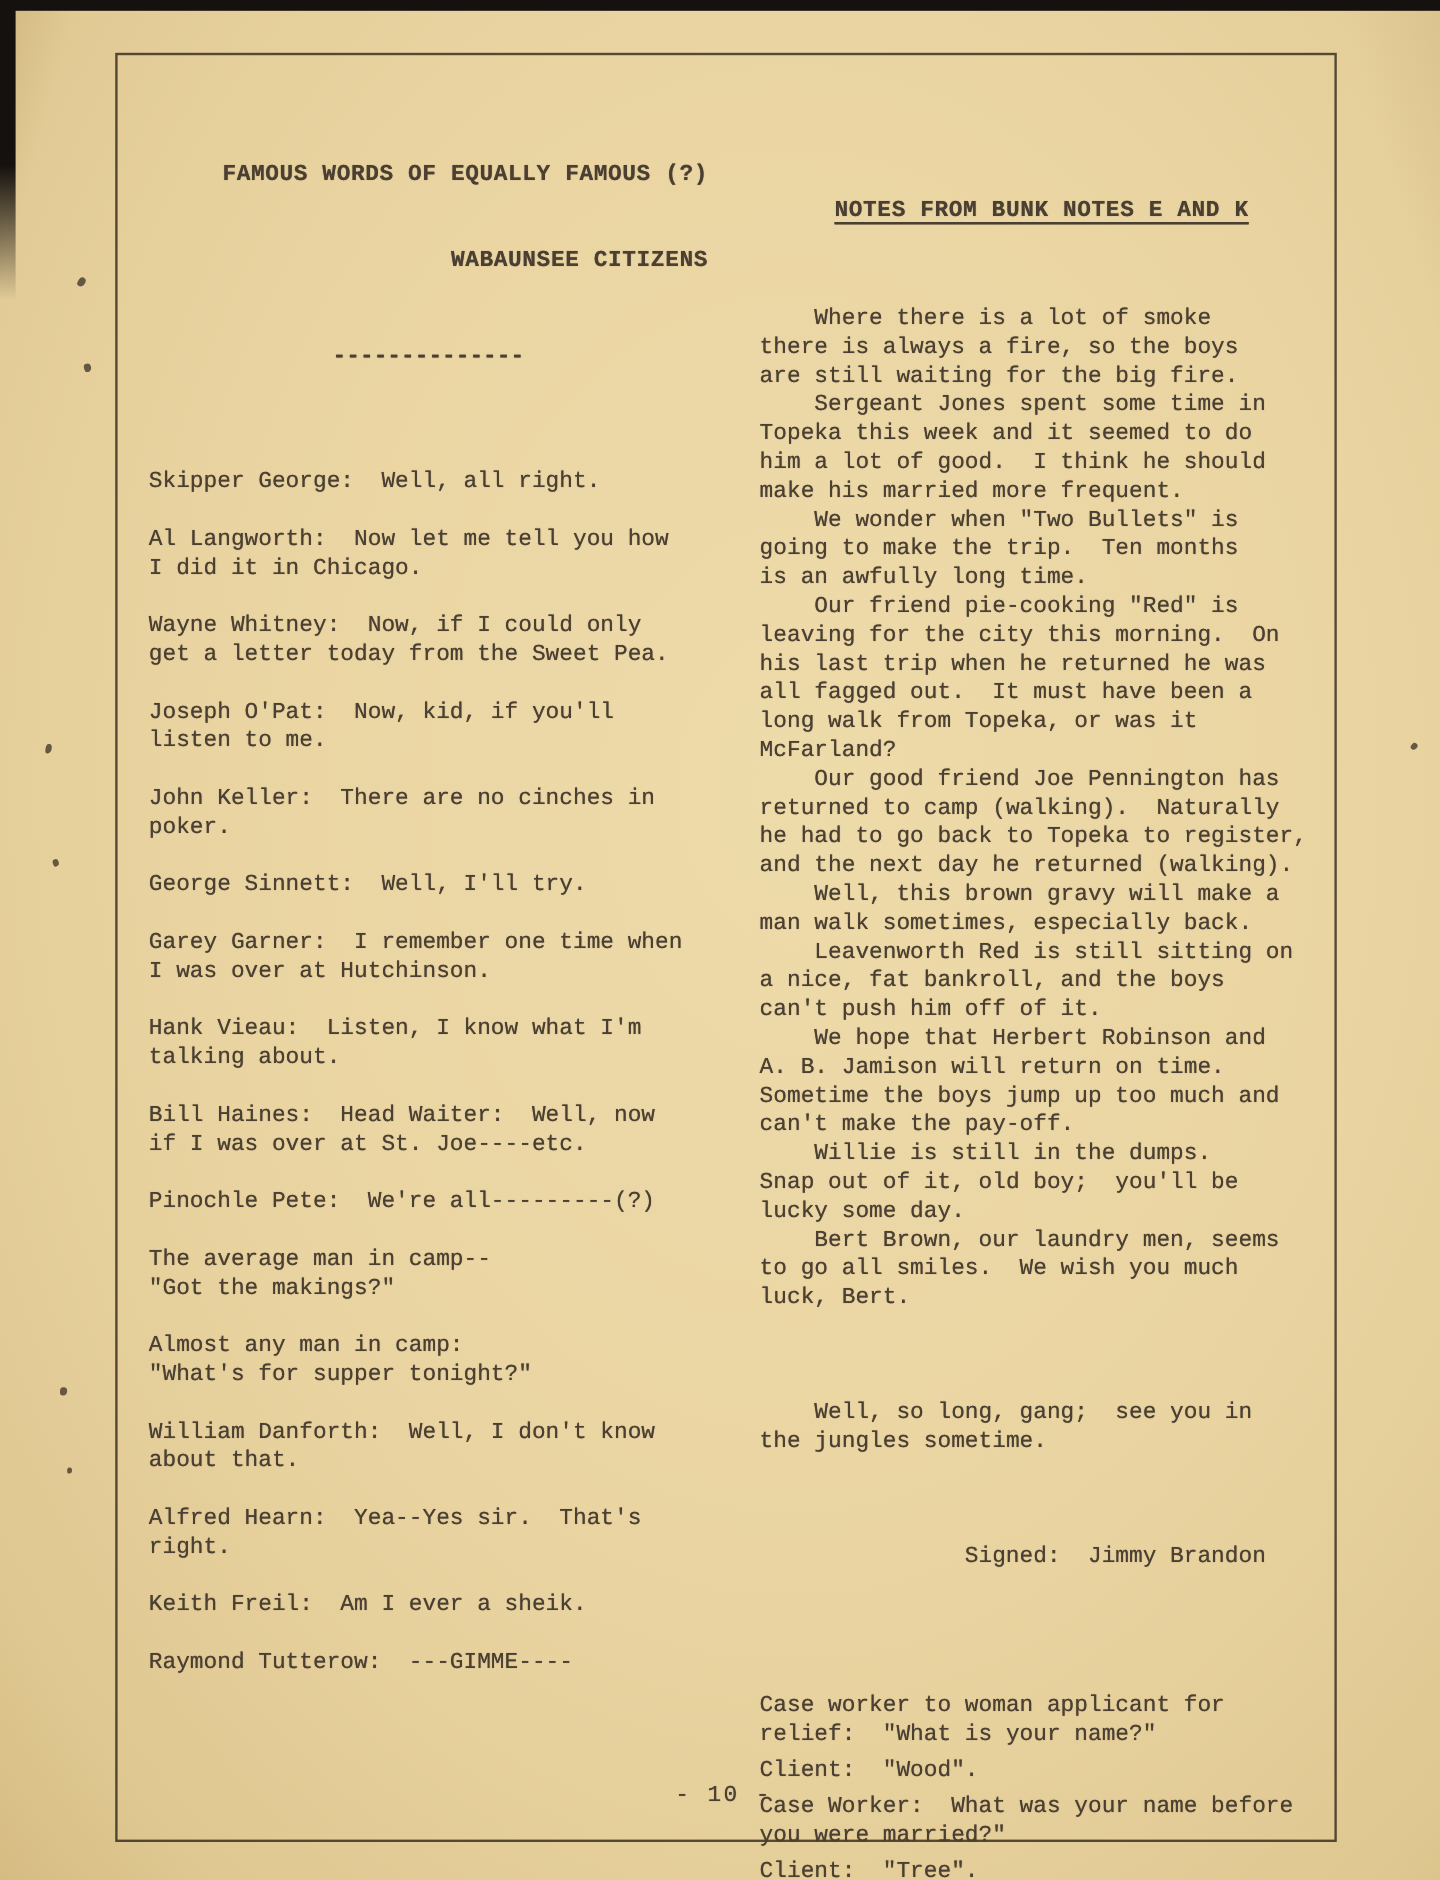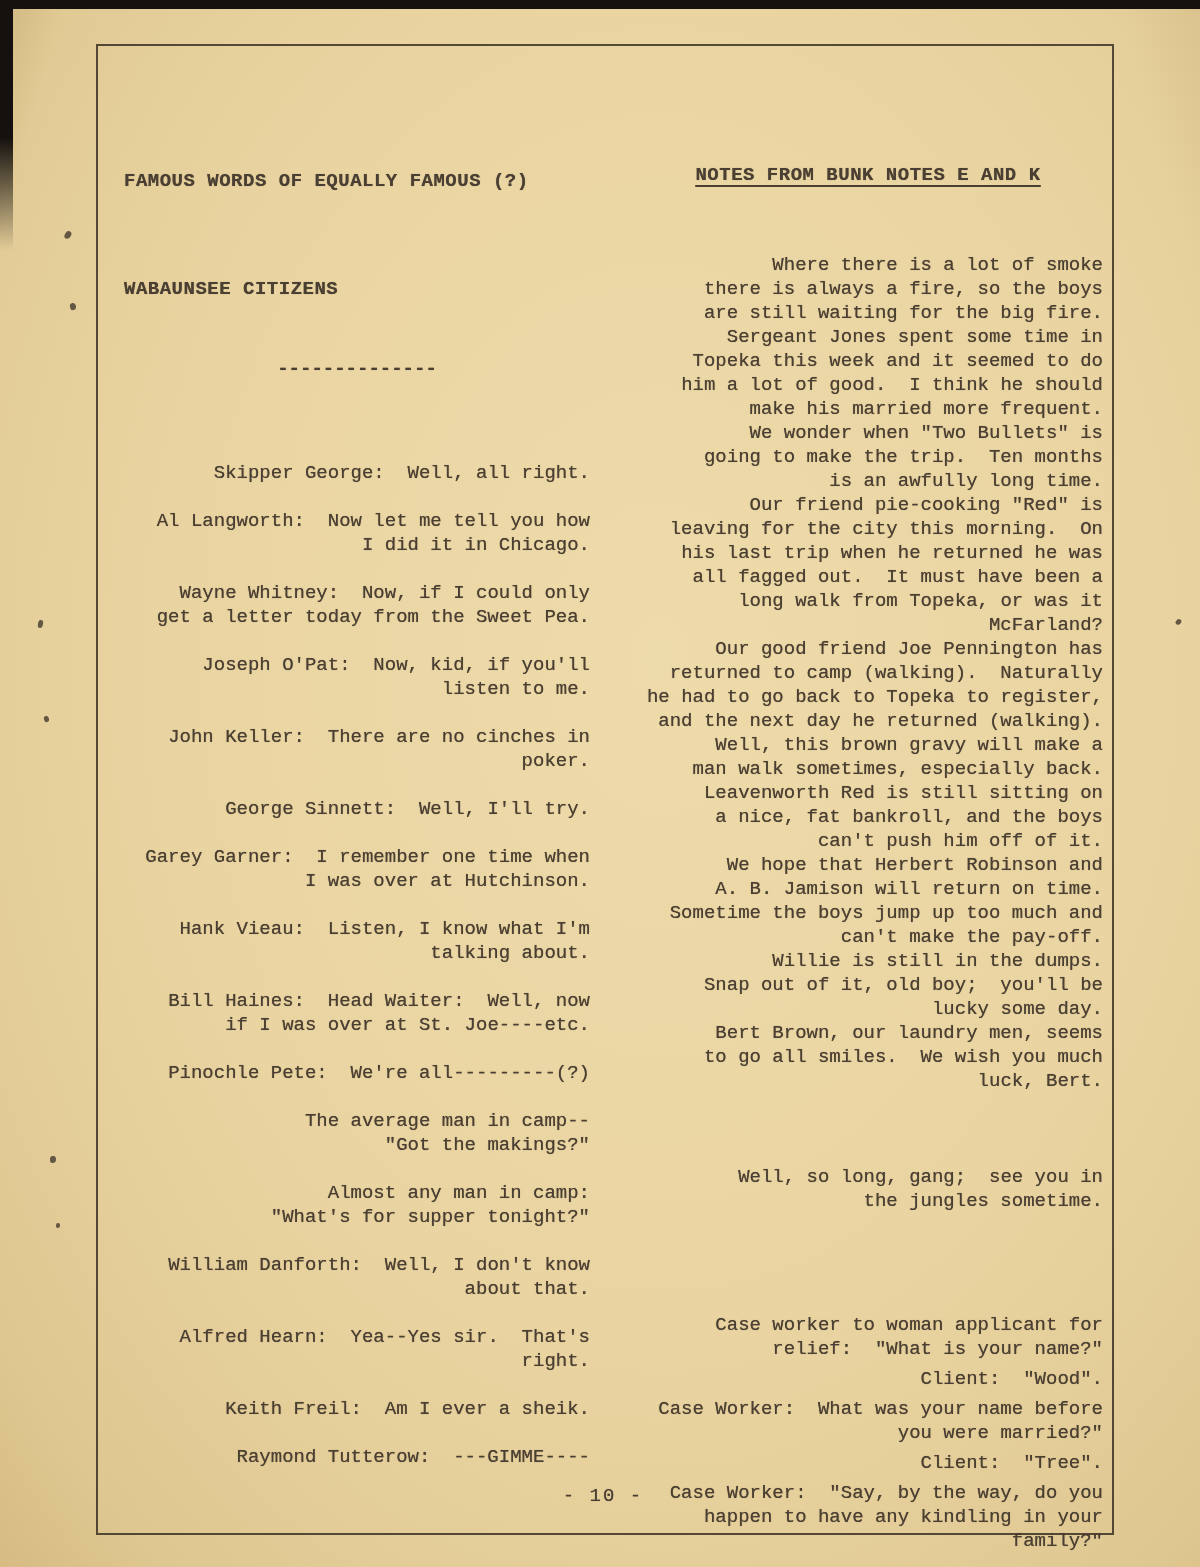--- a/index.html
+++ b/index.html
@@ -42,21 +42,21 @@
   .col {
     position: absolute;
     font-size: 19px;
     line-height: 24px;
     white-space: pre;
     text-shadow: 0 0 0.7px rgba(64,52,38,0.75);
   }
 
   
   .left-col { left: 124px; top: 85px; width: 466px; }
-  .lc-title { text-align: left; font-weight: 700; letter-spacing: 0.5px; margin-top: 36px; }
+  .lc-title { text-align: right; font-weight: 700; letter-spacing: 0.5px; }
   .lc-divider { text-align: center; margin: 8px 0 8px; font-weight: 700; }
   .quote-item { margin: 24px 0 0 0; }
 
   
   .right-col { left: 633px; top: 115px; width: 470px; }
   .rc-title {
     text-align: center; font-weight: 700; letter-spacing: 0.5px;
     text-decoration: underline;
     text-underline-offset: 5px;
     text-decoration-thickness: 2px;
@@ -80,21 +80,21 @@
     text-shadow: 0 0 0.7px rgba(64,52,38,0.75);
   }
 
   
   .speck {
     position: absolute;
     background: #4e4234;
     border-radius: 50% 50% 60% 40%;
     opacity: 0.85;
   }
-  p { margin: 0; text-align: right; }
+  p { margin: 0; }
 </style>
 </head>
 <body>
 
 <div class="scan-edge-top"></div>
 <div class="scan-edge-left"></div>
 
 <div class="frame"></div>
 
 <div class="speck" style="left:65px;top:231px;width:6px;height:8px;transform:rotate(28deg);"></div>
@@ -146,20 +146,21 @@
 can't push him off of it.</p><p class="notes-para">    We hope that Herbert Robinson and
 A. B. Jamison will return on time.
 Sometime the boys jump up too much and
 can't make the pay-off.</p><p class="notes-para">    Willie is still in the dumps.
 Snap out of it, old boy;  you'll be
 lucky some day.</p><p class="notes-para">    Bert Brown, our laundry men, seems
 to go all smiles.  We wish you much
 luck, Bert.</p></div>
   <p class="closing-para">    Well, so long, gang;  see you in
 the jungles sometime.</p>
+  <p class="signature-line">Signed:  Jimmy Brandon</p>
   <div><p class="dialogue-item">Case worker to woman applicant for
 relief:  "What is your name?"</p><p class="dialogue-item">Client:  "Wood".</p><p class="dialogue-item">Case Worker:  What was your name before
 you were married?"</p><p class="dialogue-item">Client:  "Tree".</p><p class="dialogue-item">Case Worker:  "Say, by the way, do you
 happen to have any kindling in your
 family?"</p></div>
 </div>
 
 <div class="page-number">- 10 -</div>
 
 </body></html>

